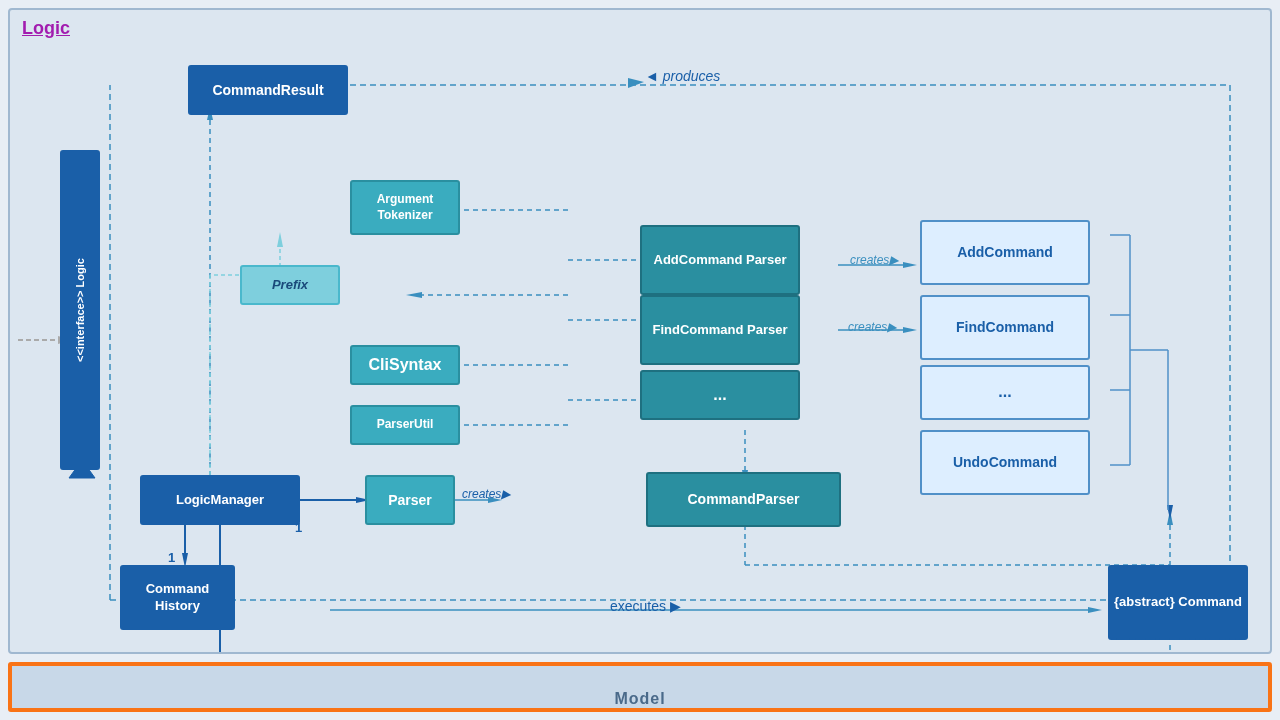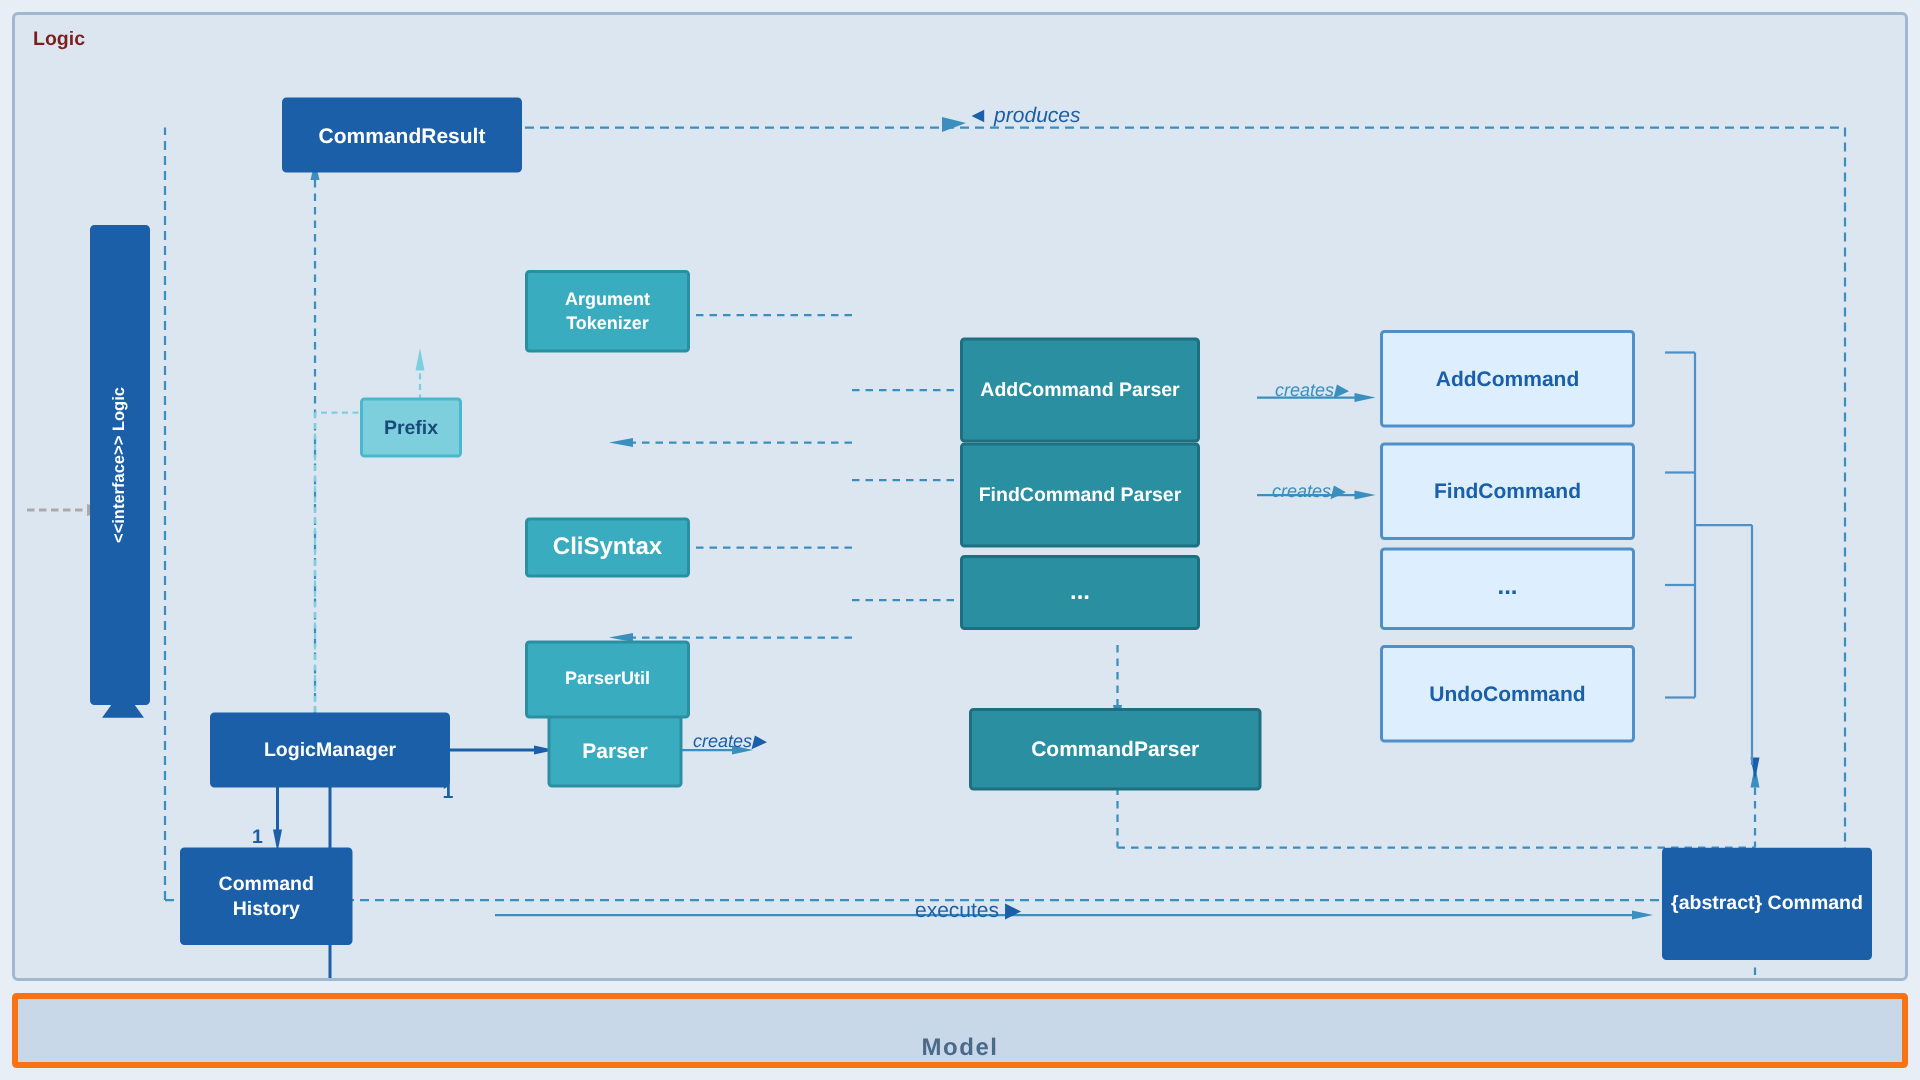--- a/index.html
+++ b/index.html
@@ -24,22 +24,23 @@
       position: relative;
       background: #dce6f0;
       border: 2px solid #a0b8d0;
       margin: 8px;
       border-radius: 4px;
     }
 
     .section-label {
       position: absolute;
       font-weight: bold;
-      font-size: 13px;
-      color: #7f1d1d;
+      font-size: 18px;
+      color: #a21caf;
+      text-decoration: underline;
     }
 
     
     .box {
       position: absolute;
       display: flex;
       align-items: center;
       justify-content: center;
       text-align: center;
       font-weight: bold;
@@ -223,25 +224,25 @@
 History</div>
 
     <div class="box box-teal" style="left: 355px; top: 465px; width: 90px; height: 50px; font-size: 14px;">Parser</div>
 
     <div class="box box-teal-dark" style="left: 636px; top: 462px; width: 195px; height: 55px; font-size: 14px; font-weight: bold;">CommandParser</div>
 
     <div class="box box-teal" style="left: 340px; top: 170px; width: 110px; height: 55px; font-size: 12px;">Argument
 Tokenizer</div>
 
 
-    <div class="box box-light-teal" style="left: 230px; top: 255px; width: 68px; height: 40px; font-size: 13px;">Prefix</div>
+    <div class="box box-light-teal" style="left: 230px; top: 255px; width: 100px; height: 40px; font-size: 13px; font-style: italic;">Prefix</div>
 
     <div class="box box-teal" style="left: 340px; top: 335px; width: 110px; height: 40px; font-size: 16px;">CliSyntax</div>
 
-    <div class="box box-teal" style="left: 340px; top: 417px; width: 110px; height: 52px; font-size: 12px;">ParserUtil</div>
+    <div class="box box-teal" style="left: 340px; top: 395px; width: 110px; height: 40px; font-size: 12px;">ParserUtil</div>
 
     <div class="box box-teal-dark" style="left: 630px; top: 215px; width: 160px; height: 70px; font-size: 13px; font-weight: bold;">AddCommand
 Parser</div>
 
     <div class="box box-teal-dark" style="left: 630px; top: 285px; width: 160px; height: 70px; font-size: 13px; font-weight: bold;">FindCommand
 Parser</div>
 
     <div class="box box-teal-dark" style="left: 630px; top: 360px; width: 160px; height: 50px; font-size: 16px;">...</div>
 
     <div class="box box-white-blue" style="left: 910px; top: 210px; width: 170px; height: 65px; font-size: 14px;">AddCommand</div>

